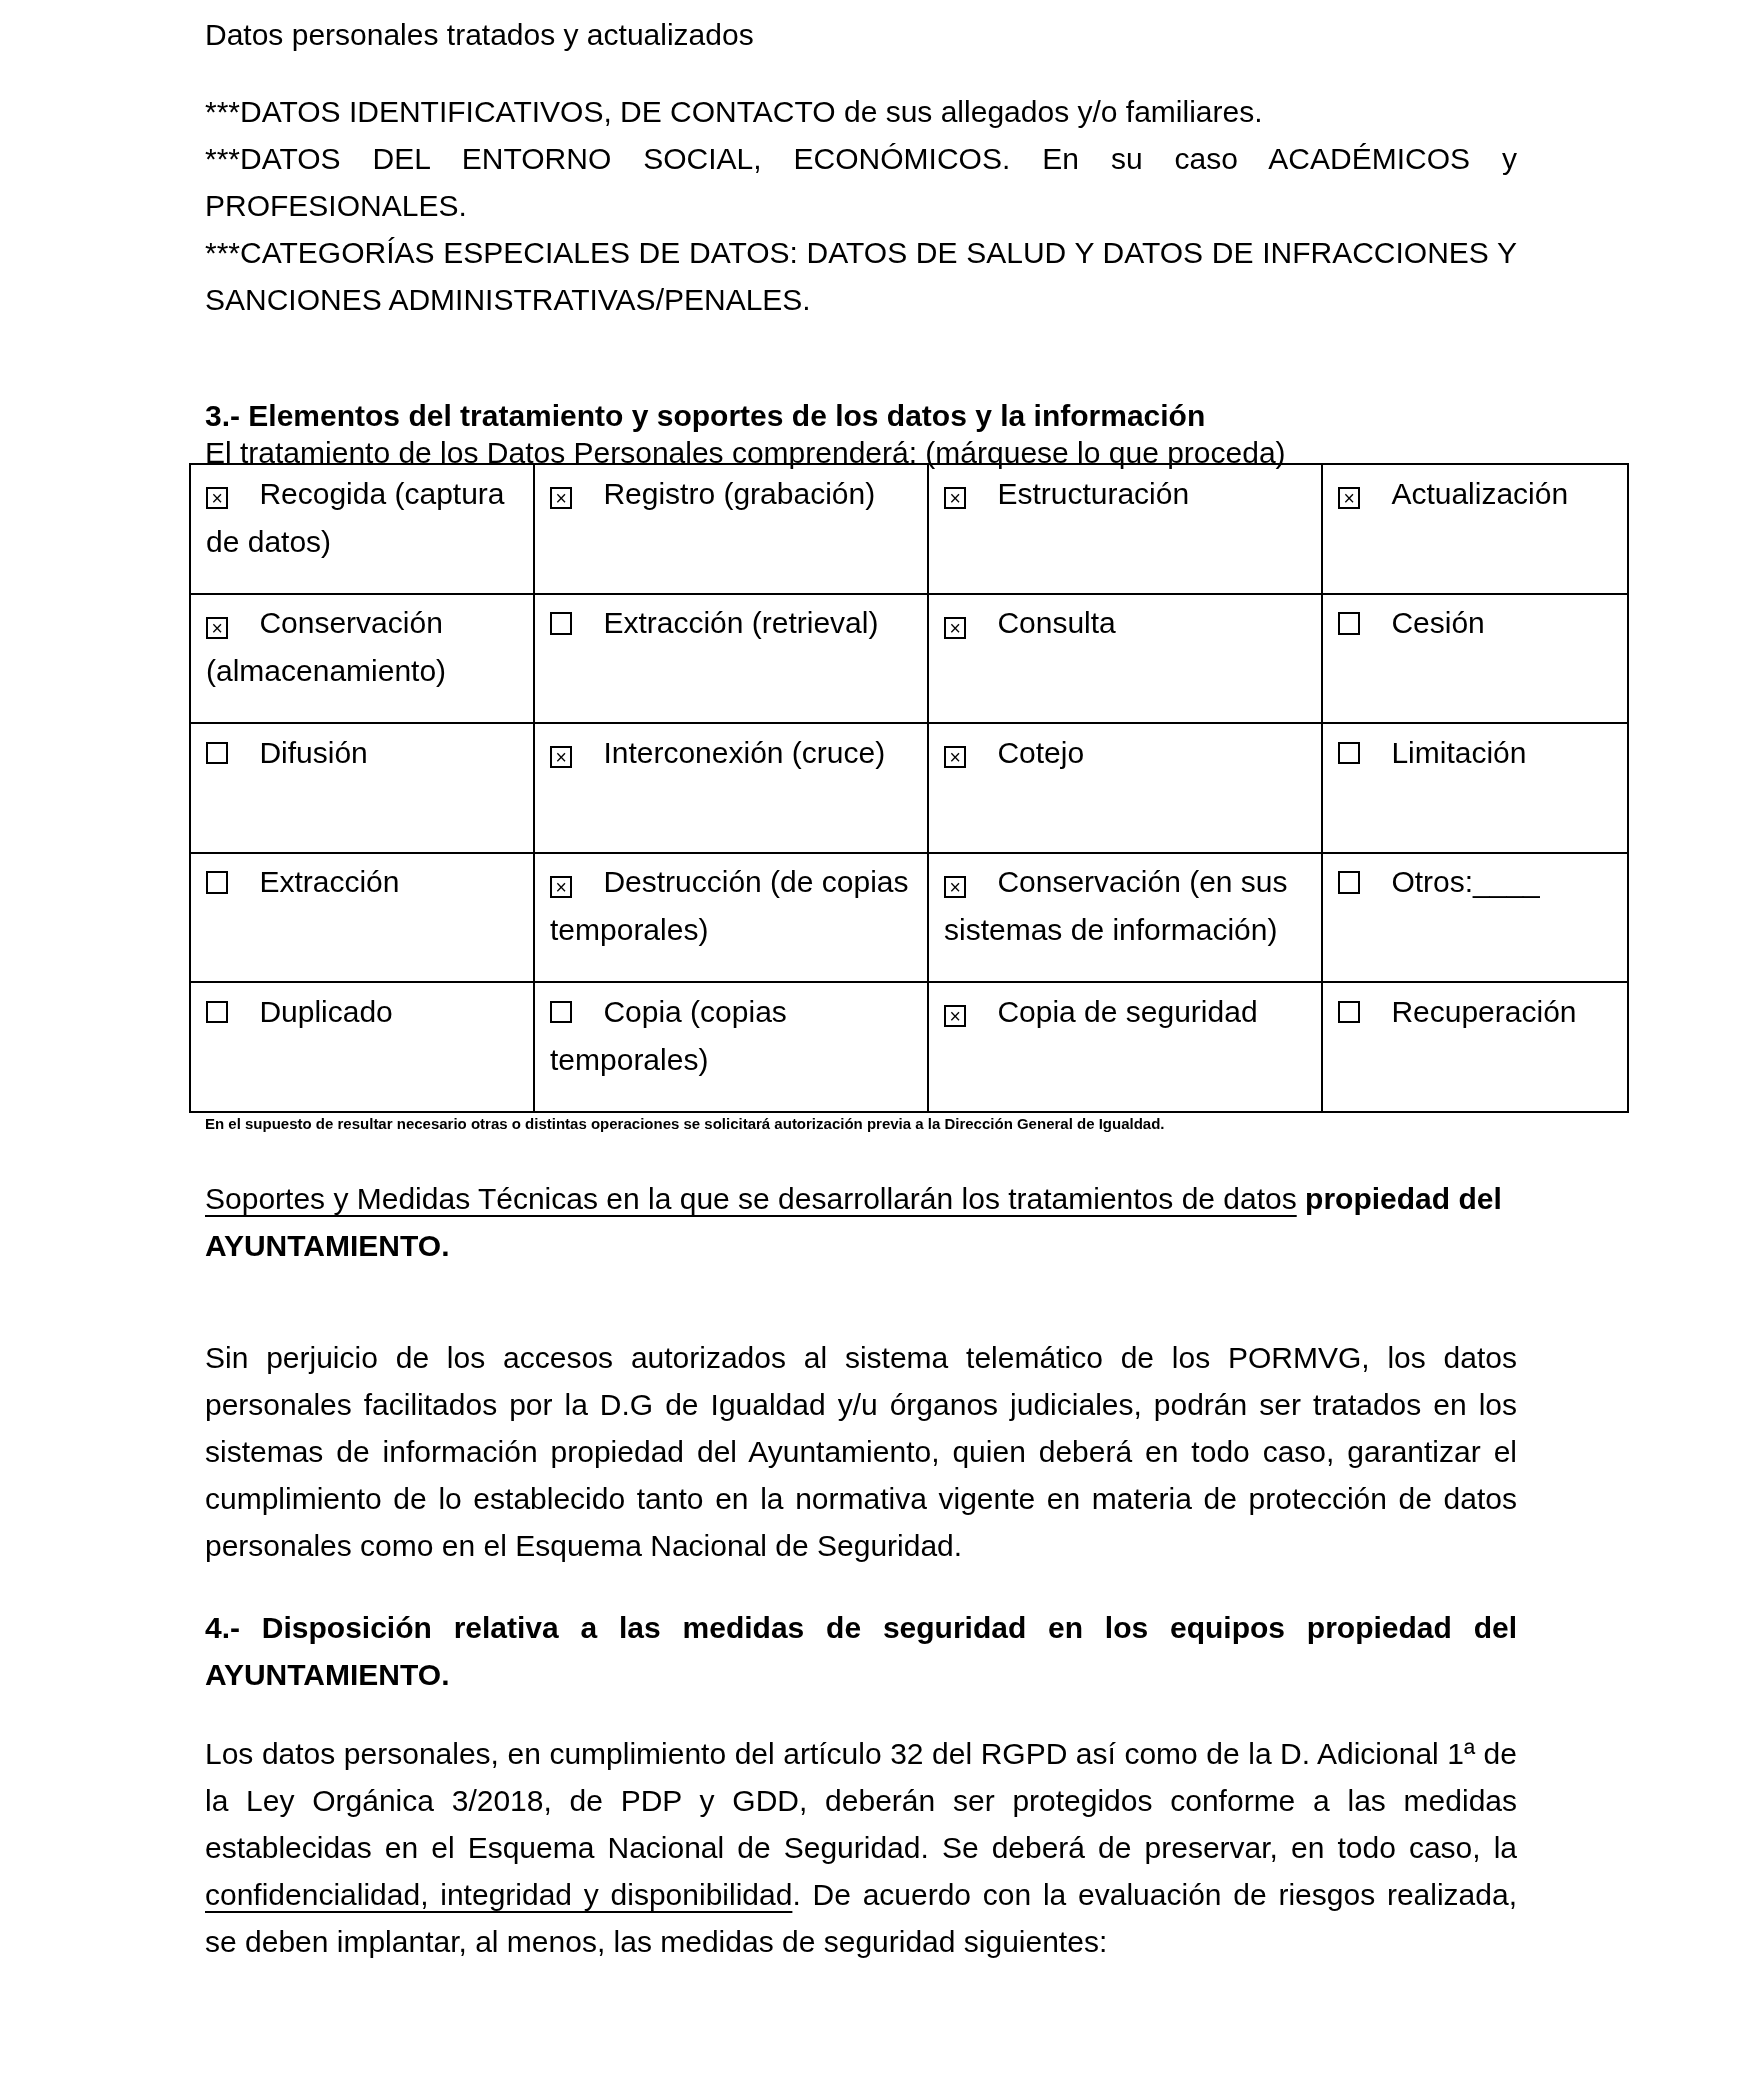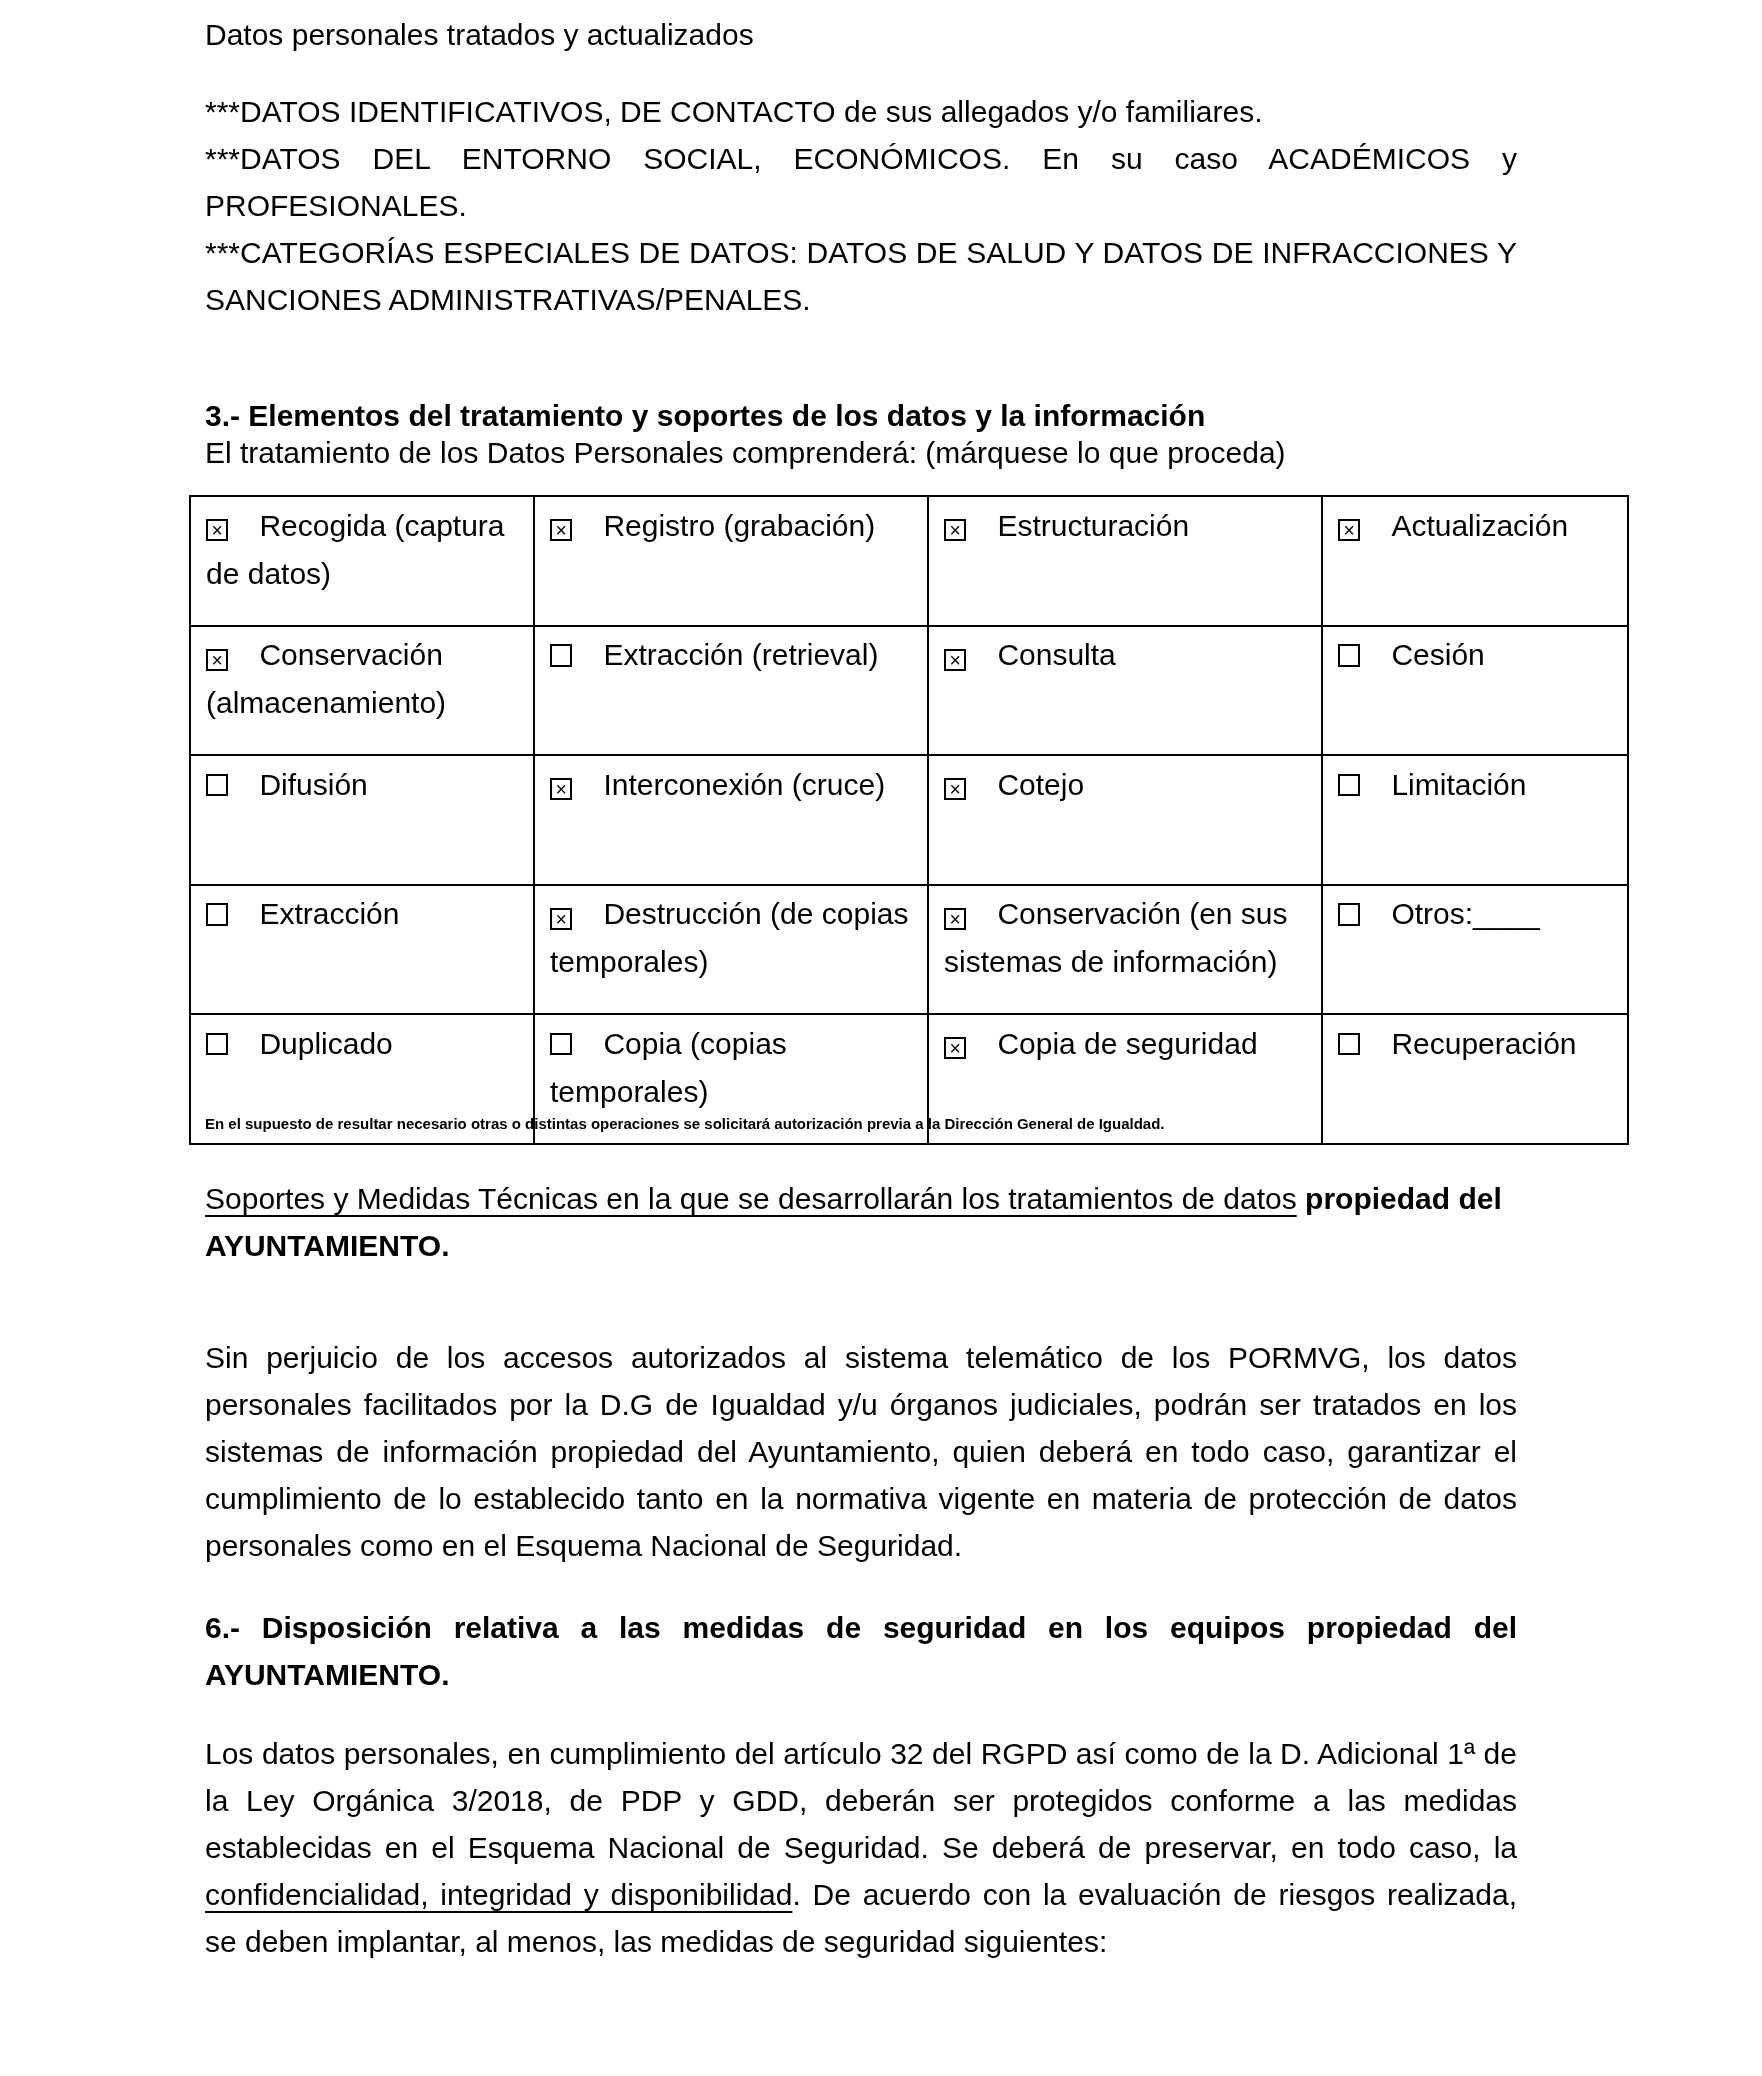--- a/index.html
+++ b/index.html
@@ -2,21 +2,21 @@
 <html style="font-size:12px"><head>
 <meta charset="utf-8">
 <style>
   html, body { margin:0; padding:0; background:#ffffff; }
   body { width:1763px; height:2077px; position:relative; overflow:hidden;
          font-family:"Liberation Sans", "DejaVu Sans", sans-serif; color:#000; }
   .p { position:absolute; left:205px; width:1312px; font-size:30px; line-height:47px; margin:0; }
   .just { text-align:justify; text-align-last:auto; }
   .b { font-weight:bold; }
   .u { text-decoration:underline; text-underline-offset:6px; text-decoration-thickness:2.2px; }
-  table.ops { position:absolute; left:189px; top:463px; width:1439px; border-collapse:collapse; table-layout:fixed;margin-top:32px; }
+  table.ops { position:absolute; left:189px; top:463px; width:1439px; border-collapse:collapse; table-layout:fixed; }
   table.ops td { border:2.2px solid #000; height:123px; vertical-align:top; padding:4.5px 13.4px 0 15px;
                  font-size:30px; line-height:48px; }
   .cb { display:inline-block; width:22.4px; height:22.4px; border:2.2px solid #000; box-sizing:border-box;
         position:relative; top:1.5px; margin-right:31px; font-size:19.4px; line-height:18px; text-align:center; }
   .note { position:absolute; left:205px; width:1330px; font-size:15px; line-height:39px; font-weight:bold; margin:0; }
 </style>
 </head>
 <body>
 
 <p class="p" style="top:10.5px;">Datos personales tratados y actualizados</p>
@@ -68,16 +68,16 @@
       </tr>
     </tbody>
 </table>
 
 <p class="note" style="top:1104px;">En el supuesto de resultar necesario otras o distintas operaciones se solicitará autorización previa a la Dirección General de Igualdad.</p>
 
 <p class="p" style="top:1175px;"><span class="u">Soportes y Medidas Técnicas en la que se desarrollarán los tratamientos de datos</span><span class="b"> propiedad del AYUNTAMIENTO.</span></p>
 
 <p class="p just" style="top:1334px;">Sin perjuicio de los accesos autorizados al sistema telemático de los PORMVG, los datos personales facilitados por la D.G de Igualdad y/u órganos judiciales, podrán ser tratados en los sistemas de información propiedad del Ayuntamiento, quien deberá en todo caso, garantizar el cumplimiento de lo establecido tanto en la normativa vigente en materia de protección de datos personales como en el Esquema Nacional de Seguridad.</p>
 
-<p class="p b just" style="top:1604px;">6.- Disposición relativa a las medidas de seguridad en los equipos propiedad del AYUNTAMIENTO.</p>
+<p class="p b just" style="top:1604px;">4.- Disposición relativa a las medidas de seguridad en los equipos propiedad del AYUNTAMIENTO.</p>
 
 <p class="p just" style="top:1730px;"><span>Los datos personales, en cumplimiento del artículo 32 del RGPD así como de la D. Adicional 1ª de la Ley Orgánica 3/2018, de PDP y GDD, deberán ser protegidos conforme a las medidas establecidas en el Esquema Nacional de Seguridad. Se deberá de preservar, en todo caso, la </span><span class="u">confidencialidad, integridad y disponibilidad</span><span>. De acuerdo con la evaluación de riesgos realizada, se deben implantar, al menos, las medidas de seguridad siguientes:</span></p>
 
 
 </body></html>

